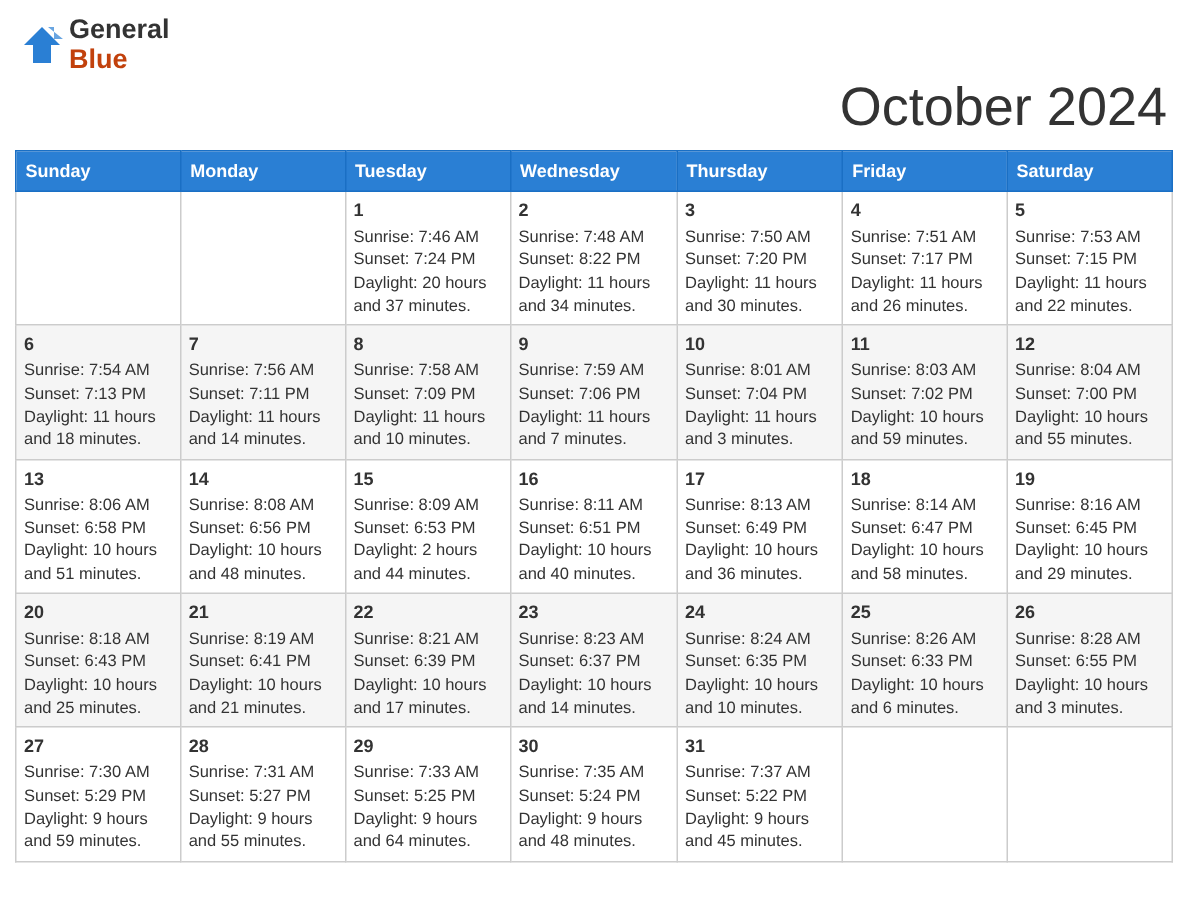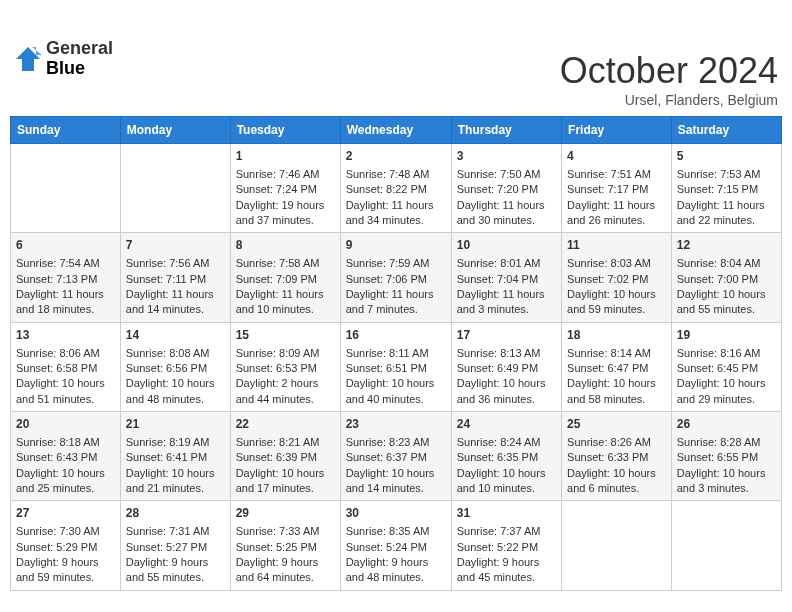--- a/index.html
+++ b/index.html
@@ -6,21 +6,21 @@
     body {
       font-family: Arial, sans-serif;
       background: #fff;
       width: 792px;
       min-height: 612px;
       padding: 10px;
     }
     .header {
       display: flex;
       justify-content: space-between;
-      align-items: center;
+      align-items: flex-start;
       margin-bottom: 8px;
       padding: 0 4px;
       gap: 23px;
     }
     .logo {
       display: flex;
       align-items: center;
       gap: 4px;
     }
     .logo-text {
@@ -29,21 +29,21 @@
       line-height: 1.1;
     }
     .logo-general {
       font-size: 18px;
       font-weight: bold;
       color: #333;
     }
     .logo-blue {
       font-size: 18px;
       font-weight: bold;
-      color: #000000;
+      color: #c2410c;
     }
     .logo-icon {
       width: 28px;
       height: 28px;
     }
     .title-block {
       text-align: right;
     }
     .month-title {
       font-size: 36px;
@@ -107,41 +107,40 @@
       <polygon points="14,2 26,14 20,14 20,26 8,26 8,14 2,14" fill="#2a7fd4"></polygon>
       <polygon points="18,2 28,10 22,10 22,2" fill="#2a7fd4" opacity="0.7"></polygon>
     </svg>
     <div class="logo-text">
       <span class="logo-general">General</span>
       <span class="logo-blue">Blue</span>
     </div>
   </div>
   <div class="title-block">
     <div class="month-title">October 2024</div>
-    <div class="location">Ursel, Flanders, Belgium</div>
   </div>
 </div>
 
 <table>
   <thead>
     <tr>
     <th>Sunday</th>
         <th>Monday</th>
         <th>Tuesday</th>
         <th>Wednesday</th>
         <th>Thursday</th>
         <th>Friday</th>
         <th>Saturday</th>
       </tr>
   </thead>
   <tbody id="calendar-body">
   <tr>
         <td class="empty-cell"></td>
         <td class="empty-cell"></td>
-        <td><span class="day-num">1</span><span>Sunrise: 7:46 AM</span><br><span>Sunset: 7:24 PM</span><br><span>Daylight: 19 hours and 37 minutes.</span></td>
+        <td><span class="day-num">1</span><span>Sunrise: 7:46 AM</span><br><span>Sunset: 7:24 PM</span><br><span>Daylight: 20 hours and 37 minutes.</span></td>
         <td><span class="day-num">2</span><span>Sunrise: 7:48 AM</span><br><span>Sunset: 8:22 PM</span><br><span>Daylight: 11 hours and 34 minutes.</span></td>
         <td><span class="day-num">3</span><span>Sunrise: 7:50 AM</span><br><span>Sunset: 7:20 PM</span><br><span>Daylight: 11 hours and 30 minutes.</span></td>
         <td><span class="day-num">4</span><span>Sunrise: 7:51 AM</span><br><span>Sunset: 7:17 PM</span><br><span>Daylight: 11 hours and 26 minutes.</span></td>
         <td><span class="day-num">5</span><span>Sunrise: 7:53 AM</span><br><span>Sunset: 7:15 PM</span><br><span>Daylight: 11 hours and 22 minutes.</span></td>
       </tr>
       <tr>
         <td><span class="day-num">6</span><span>Sunrise: 7:54 AM</span><br><span>Sunset: 7:13 PM</span><br><span>Daylight: 11 hours and 18 minutes.</span></td>
         <td><span class="day-num">7</span><span>Sunrise: 7:56 AM</span><br><span>Sunset: 7:11 PM</span><br><span>Daylight: 11 hours and 14 minutes.</span></td>
         <td><span class="day-num">8</span><span>Sunrise: 7:58 AM</span><br><span>Sunset: 7:09 PM</span><br><span>Daylight: 11 hours and 10 minutes.</span></td>
         <td><span class="day-num">9</span><span>Sunrise: 7:59 AM</span><br><span>Sunset: 7:06 PM</span><br><span>Daylight: 11 hours and 7 minutes.</span></td>
@@ -164,19 +163,19 @@
         <td><span class="day-num">22</span><span>Sunrise: 8:21 AM</span><br><span>Sunset: 6:39 PM</span><br><span>Daylight: 10 hours and 17 minutes.</span></td>
         <td><span class="day-num">23</span><span>Sunrise: 8:23 AM</span><br><span>Sunset: 6:37 PM</span><br><span>Daylight: 10 hours and 14 minutes.</span></td>
         <td><span class="day-num">24</span><span>Sunrise: 8:24 AM</span><br><span>Sunset: 6:35 PM</span><br><span>Daylight: 10 hours and 10 minutes.</span></td>
         <td><span class="day-num">25</span><span>Sunrise: 8:26 AM</span><br><span>Sunset: 6:33 PM</span><br><span>Daylight: 10 hours and 6 minutes.</span></td>
         <td><span class="day-num">26</span><span>Sunrise: 8:28 AM</span><br><span>Sunset: 6:55 PM</span><br><span>Daylight: 10 hours and 3 minutes.</span></td>
       </tr>
       <tr>
         <td><span class="day-num">27</span><span>Sunrise: 7:30 AM</span><br><span>Sunset: 5:29 PM</span><br><span>Daylight: 9 hours and 59 minutes.</span></td>
         <td><span class="day-num">28</span><span>Sunrise: 7:31 AM</span><br><span>Sunset: 5:27 PM</span><br><span>Daylight: 9 hours and 55 minutes.</span></td>
         <td><span class="day-num">29</span><span>Sunrise: 7:33 AM</span><br><span>Sunset: 5:25 PM</span><br><span>Daylight: 9 hours and 64 minutes.</span></td>
-        <td><span class="day-num">30</span><span>Sunrise: 8:35 AM</span><br><span>Sunset: 5:24 PM</span><br><span>Daylight: 9 hours and 48 minutes.</span></td>
+        <td><span class="day-num">30</span><span>Sunrise: 7:35 AM</span><br><span>Sunset: 5:24 PM</span><br><span>Daylight: 9 hours and 48 minutes.</span></td>
         <td><span class="day-num">31</span><span>Sunrise: 7:37 AM</span><br><span>Sunset: 5:22 PM</span><br><span>Daylight: 9 hours and 45 minutes.</span></td>
         <td class="empty-cell"></td>
         <td class="empty-cell"></td>
       </tr>
     </tbody>
 </table>
 
 </body></html>

